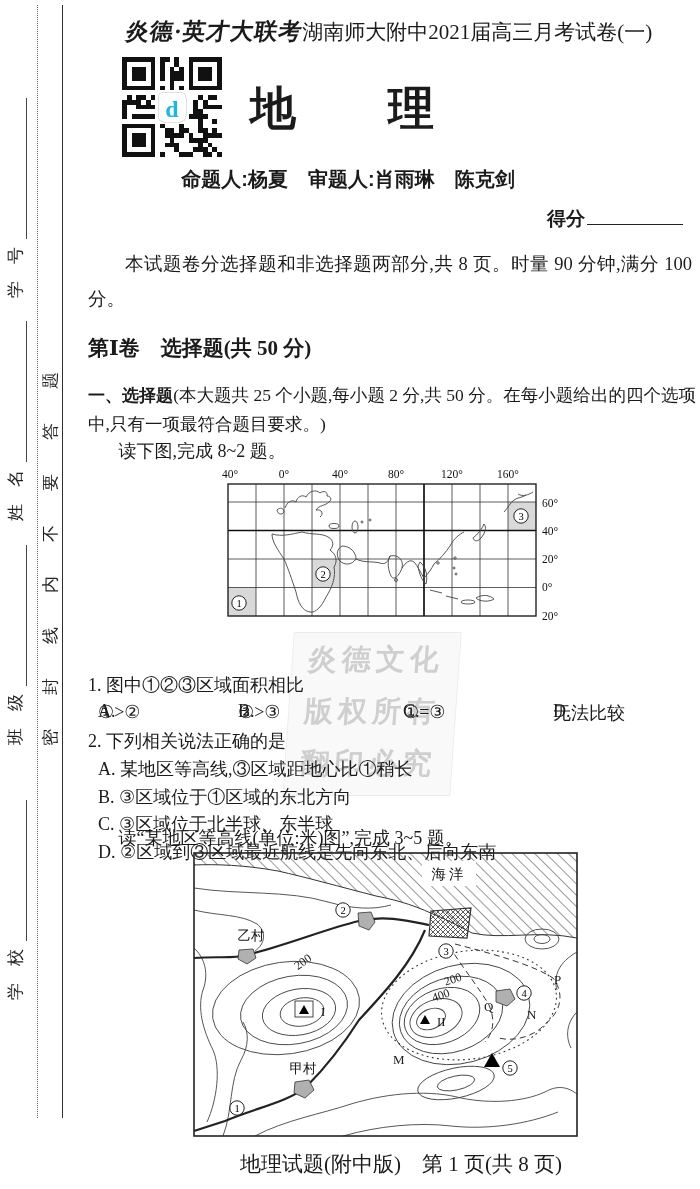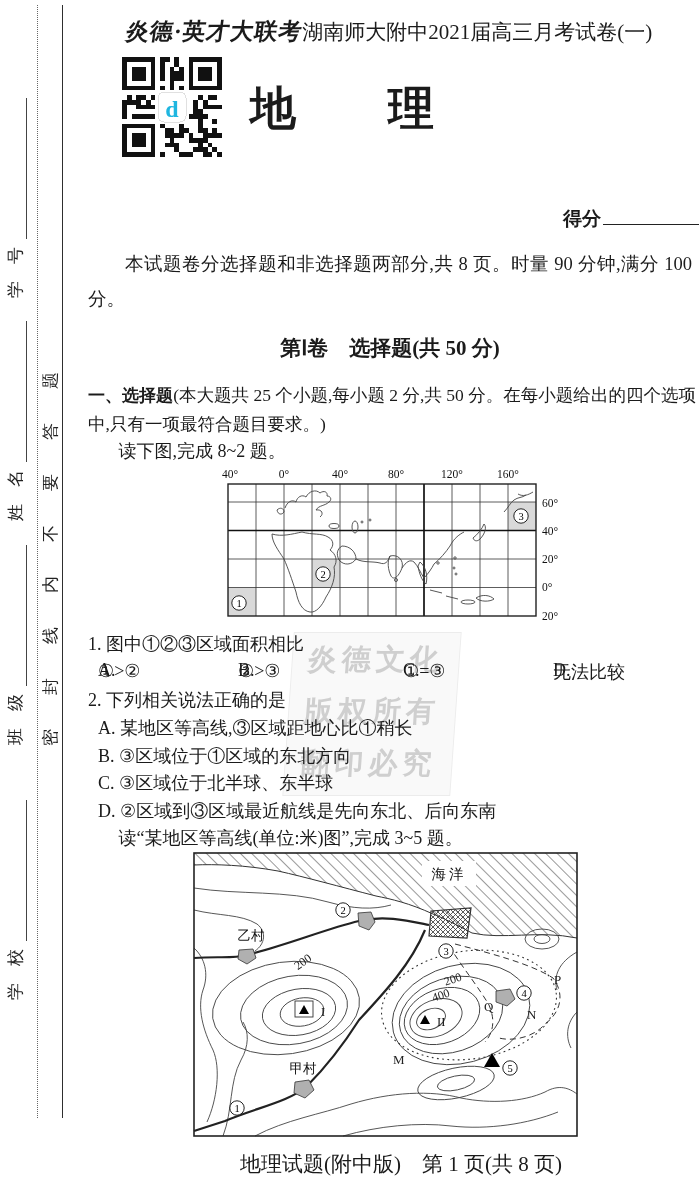--- a/index.html
+++ b/index.html
@@ -15,30 +15,30 @@
   .v-field{position:absolute;left:-84px;width:200px;height:22px;
            transform:rotate(-90deg);transform-origin:center;
            display:flex;align-items:flex-end;gap:8px;font-size:17px;color:#222;white-space:nowrap;}
   .vf-blank{flex:1;height:7px;border-bottom:1.3px solid #444;}
   
   .hdr{left:86px;top:16px;width:606px;text-align:center;font-size:21px;white-space:nowrap;}
   .hdr .brush{display:inline-block;font-weight:800;font-size:23px;transform:skewX(-8deg);letter-spacing:1px;}
   .subject{left:222px;top:78px;width:240px;text-align:center;font-size:46px;font-weight:700;}
   .setters{left:88px;top:166px;width:520px;text-align:center;font-size:20px;font-weight:700;
            font-family:"Liberation Sans","DejaVu Sans",sans-serif;}
-  .score{left:563px;top:206px;font-size:19px;font-weight:700;
+  .score{left:547px;top:206px;font-size:19px;font-weight:700;
          font-family:Liberation Sans, sans-serif;}
   .score-blank{display:inline-block;width:96px;height:4px;border-bottom:1.6px solid #222;margin-left:2px;}
   
   .para{left:88px;top:247px;width:604px;font-size:18.5px;line-height:35px;text-indent:2em;text-align:justify;}
-  .section-title{left:88px;top:334px;width:604px;text-align:center;font-size:21px;font-weight:700;font-family:Liberation Serif, serif;}
+  .section-title{left:88px;top:334px;width:604px;text-align:left;font-size:21px;font-weight:700;}
   .bigq{left:88px;top:381px;width:608px;font-size:17.5px;line-height:28px;text-align:justify;}
   .bigq .lead{font-weight:700;font-family:"Liberation Sans","DejaVu Sans",sans-serif;font-size:17px;}
   .read-line{left:88px;top:439px;width:604px;font-size:18px;text-indent:1.7em;}
-  .qline{left:88px;width:606px;font-size:18px;white-space:nowrap;}
+  .qline{left:88px;width:606px;font-size:18px;white-space:nowrap;margin-top:41px;}
   .optrow span{position:absolute;font-size:18px;white-space:nowrap;}
   .footer{left:96px;top:1150px;width:610px;text-align:center;font-size:21px;}
   
   .wmark{left:288px;top:632px;width:166px;height:162px;background:rgba(0,0,0,0.025);
          border:1px solid rgba(0,0,0,0.05);text-align:center;transform:skewX(-4deg);}
   .wmark div{font-size:29px;font-weight:700;line-height:52px;letter-spacing:5px;
              color:rgba(110,110,110,0.30);white-space:nowrap;}
   svg text{font-family:"Liberation Serif","DejaVu Serif",serif;}
 </style>
 </head>
@@ -186,20 +186,21 @@
         <rect x="76.19047619047619" y="9.523809523809524" width="14.285714285714285" height="14.285714285714285" fill="#111"></rect>
         <rect x="0" y="66.66666666666667" width="33.333333333333336" height="33.333333333333336" fill="#111"></rect>
         <rect x="4.761904761904762" y="71.42857142857143" width="23.80952380952381" height="23.80952380952381" fill="#fff"></rect>
         <rect x="9.523809523809524" y="76.19047619047619" width="14.285714285714285" height="14.285714285714285" fill="#111"></rect>
       </g>
     <rect x="36" y="35" width="28" height="30" rx="6" fill="#fff" stroke="#e0e0e0"></rect>
     <text x="50" y="60" text-anchor="middle" font-size="24" font-weight="bold" fill="#1fb6e0" font-family="Liberation Sans, DejaVu Sans, sans-serif">d</text>
   </svg>
 
   <div class="abs subject">地　　理</div>
+  <div class="abs setters">命题人:杨夏　审题人:肖雨琳　陈克剑</div>
 
   <div class="abs score">
     <span>得分</span><span class="score-blank"></span>
   </div>
 
   <div class="abs para">本试题卷分选择题和非选择题两部分,共 8 页。时量 90 分钟,满分 100 分。</div>
   <div class="abs section-title">第Ⅰ卷　选择题(共 50 分)</div>
 
   <div class="abs bigq">
     <span class="lead">一、选择题</span><span>(本大题共 25 个小题,每小题 2 分,共 50 分。在每小题给出的四个选项中,只有一项最符合题目要求。)</span>

